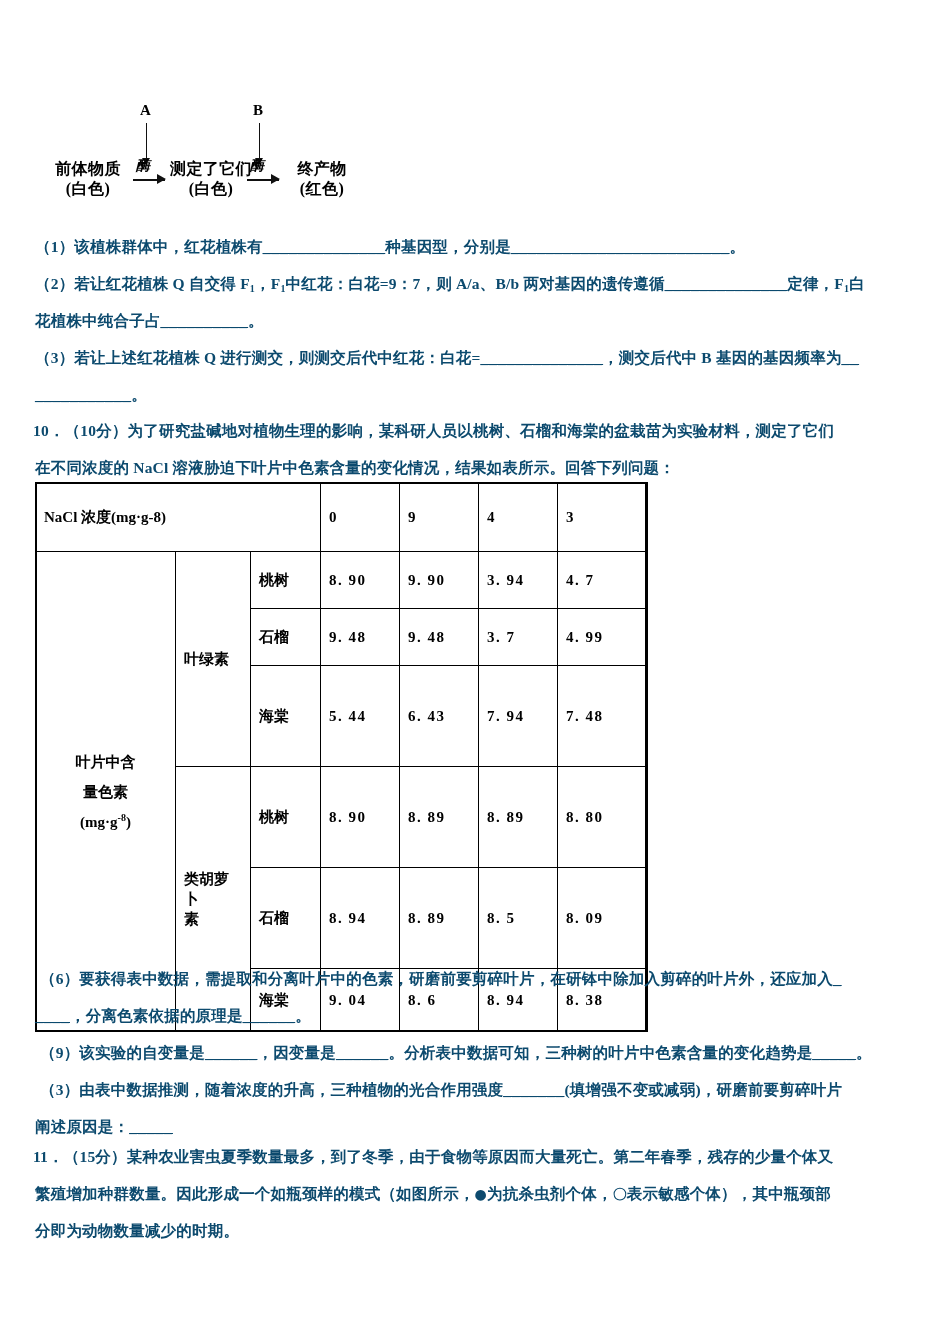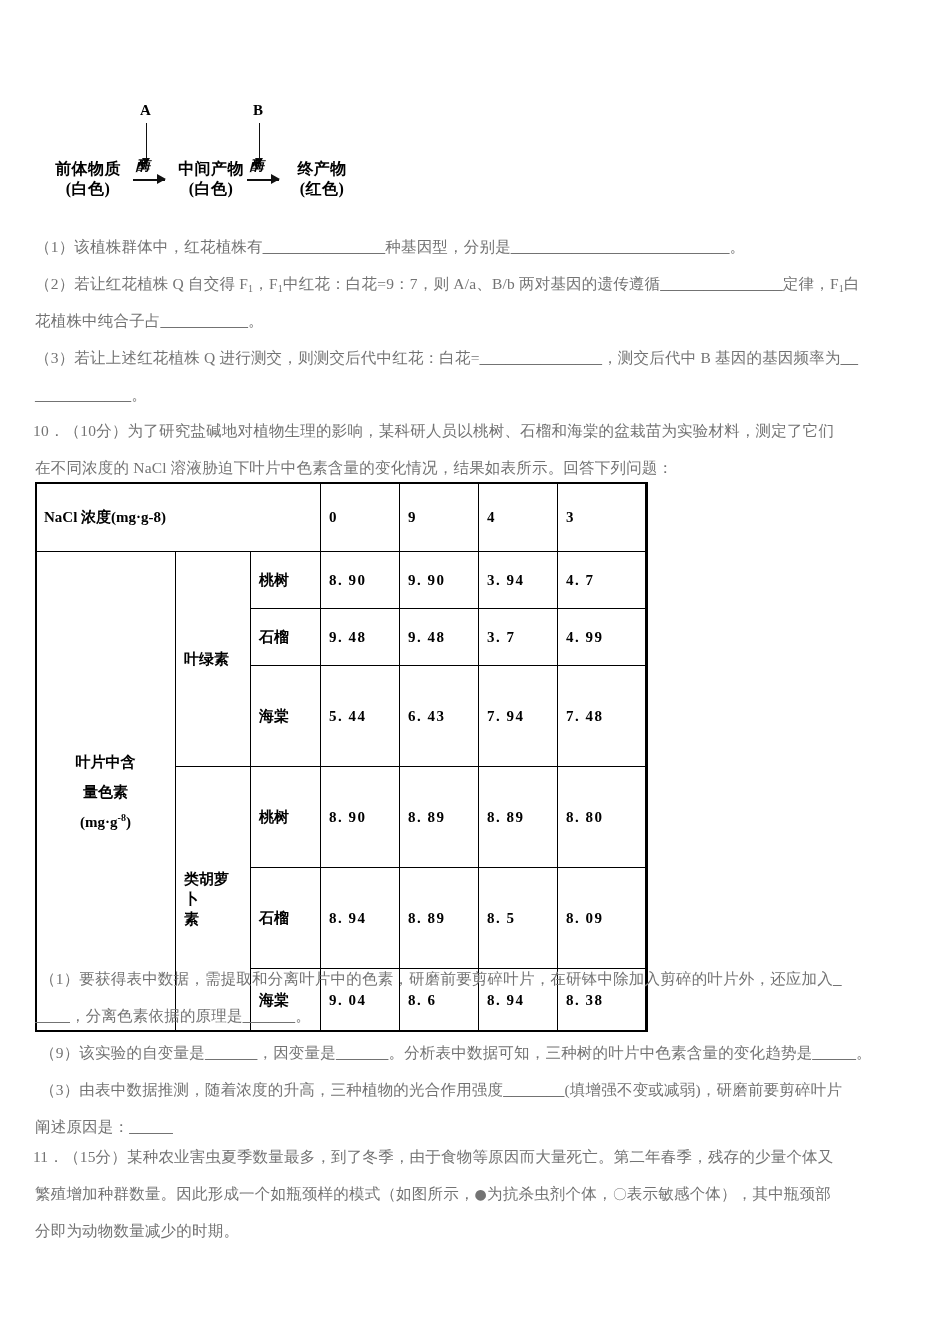--- a/index.html
+++ b/index.html
@@ -99,24 +99,24 @@
     top: 62px;
   }
   .enzyme.one { left: 91px; }
   .enzyme.two { left: 205px; }
 
   
   .para {
     position: absolute;
     font-family: "Liberation Serif", "DejaVu Serif", serif;
     font-size: 15.5px;
-    font-weight: normal;
+    font-weight: bold;
     line-height: 37px;
     letter-spacing: 0.2px;
-    color: #737373;
+    color: #0c4a6e;
     white-space: nowrap;
   }
 
   sub { font-size: 10px; vertical-align: baseline; position: relative; top: 3px; }
   sup { font-size: 10px; vertical-align: baseline; position: relative; top: -6px; }
 
   .blank { text-decoration: underline; letter-spacing: 1px; }
 
   
   .tbl-wrap {
@@ -171,21 +171,21 @@
     <span class="vline a"></span>
     <span class="vhead a"></span>
     <span class="vline b"></span>
     <span class="vhead b"></span>
 
     <span class="term t-pre">
       <span class="t1">前体物质</span>
       <span class="t2">(白色)</span>
     </span>
     <span class="term t-mid">
-      <span class="t1">中间产物</span>
+      <span class="t1">测定了它们</span>
       <span class="t2">(白色)</span>
     </span>
     <span class="term t-fin">
       <span class="t1">终产物</span>
       <span class="t2">(红色)</span>
     </span>
 
     <span class="enzyme one">酶</span>
     <span class="hline one"></span>
     <span class="hhead one"></span>
@@ -288,21 +288,21 @@
           <td class="num">8. 6</td>
           <td class="num">8. 94</td>
           <td class="num">8. 38</td>
         </tr>
       </tbody>
     </table>
     <span class="outer-border"></span>
   </div>
 
   <div class="para" style="left:40px; top:960px;">
-    <span>（1）要获得表中数据，需提取和分离叶片中的色素，研磨前要剪碎叶片，在研钵中除加入剪碎的叶片外，还应加入</span><span class="blank">_</span>
+    <span>（6）要获得表中数据，需提取和分离叶片中的色素，研磨前要剪碎叶片，在研钵中除加入剪碎的叶片外，还应加入</span><span class="blank">_</span>
   </div>
   <div class="para" style="left:35px; top:997px;">
     <span class="blank">____</span><span>，分离色素依据的原理是</span><span class="blank">______</span><span>。</span>
   </div>
 
   <div class="para" style="left:40px; top:1034px;">
     <span>（9）该实验的自变量是</span><span class="blank">______</span><span>，因变量是</span><span class="blank">______</span><span>。分析表中数据可知，三种树的叶片中色素含量的变化趋势是</span><span class="blank">_____</span><span>。</span>
   </div>
 
   <div class="para" style="left:40px; top:1071px;">

